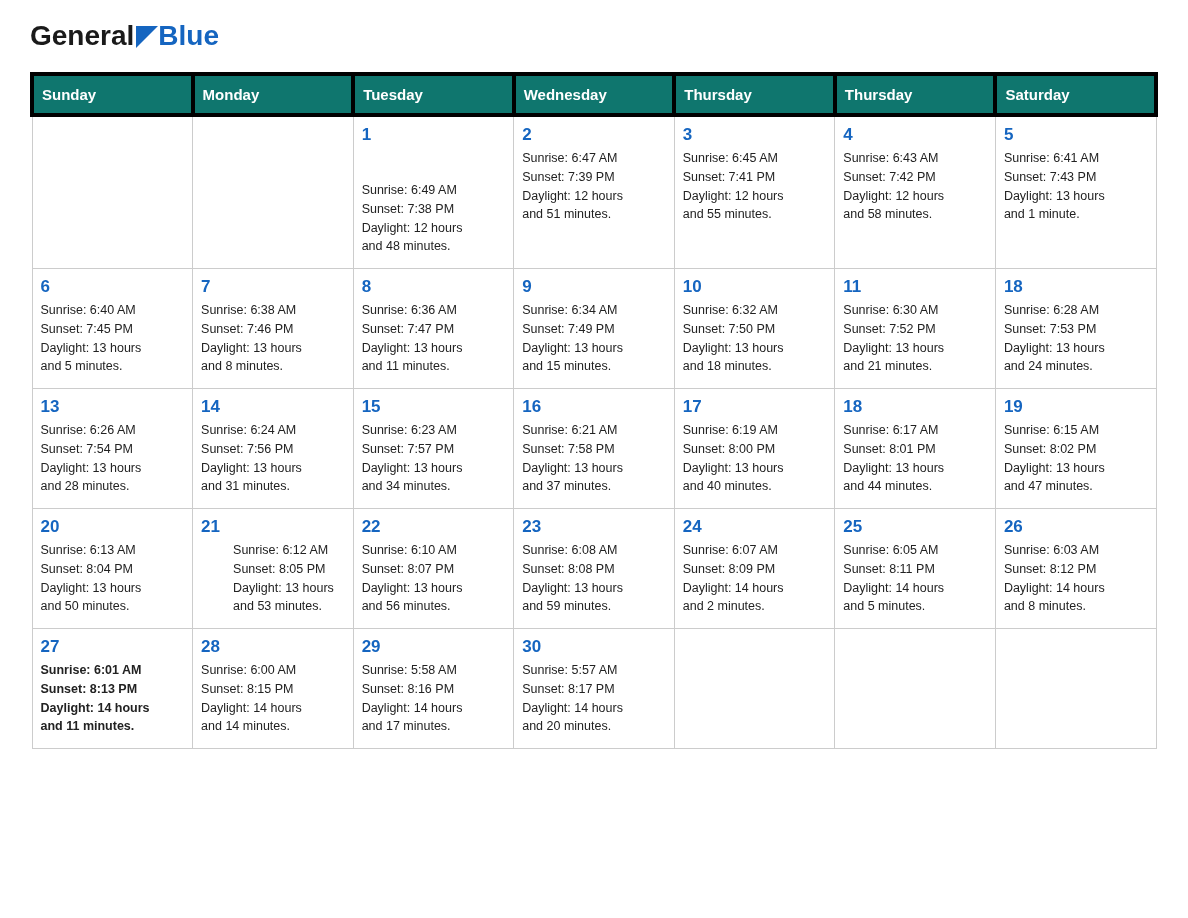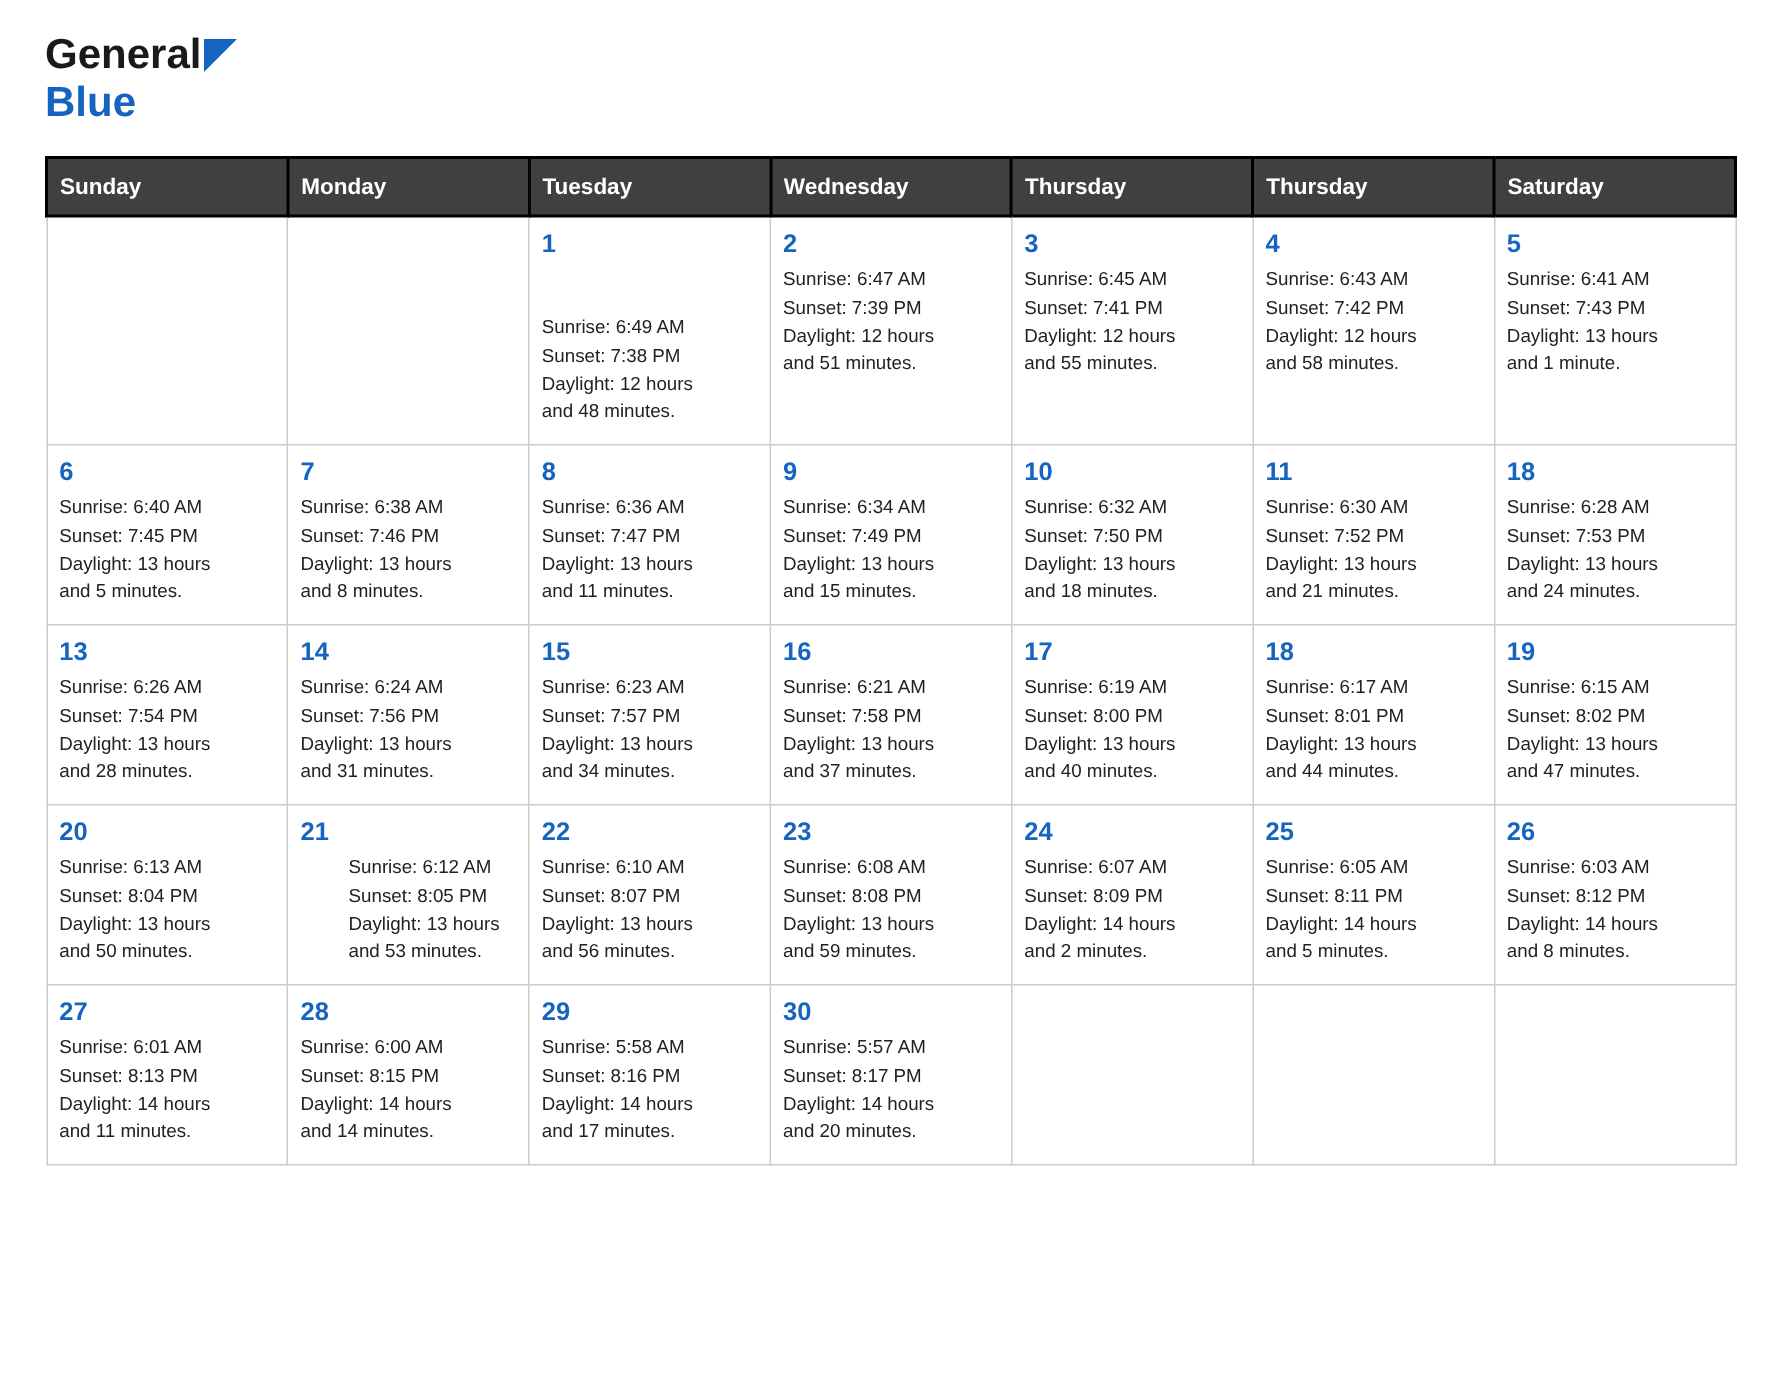--- a/index.html
+++ b/index.html
@@ -21,21 +21,21 @@
       font-weight: bold;
       color: #1a1a1a;
     }
     .logo-text-blue {
       font-size: 28px;
       font-weight: bold;
       color: #1565c0;
     }
     .logo-wrapper {
       display: flex;
-      flex-direction: column;
+      flex-direction: row;
     }
     .logo-line1 {
       display: flex;
       align-items: center;
     }
     .title-section {
       text-align: right;
     }
     .month-title {
       font-size: 52px;
@@ -47,27 +47,27 @@
       font-size: 22px;
       color: #333;
       margin-top: 4px;
     }
     .calendar {
       width: 100%;
       border-collapse: collapse;
       border: 1px solid #aaa;
     }
     .calendar thead tr th {
-      background-color: #404040;
+      background-color: #0f766e;
       color: #fff;
       font-size: 15px;
       font-weight: bold;
       padding: 10px 8px;
       text-align: left;
-      border: 2px solid #000000;
+      border: 4px solid #000000;
     }
     .calendar tbody tr td {
       width: calc(100% / 7);
       vertical-align: top;
       padding: 8px 8px 12px 8px;
       border: 1px solid #ccc;
       font-size: 13px;
       color: #222;
       min-height: 100px;
     }
@@ -308,21 +308,21 @@
           <span class="day-number">26</span>
           <div class="day-info" style="white-space: pre-line;">Sunrise: 6:03 AM
 Sunset: 8:12 PM
 Daylight: 14 hours
 and 8 minutes.</div>
         </td>
       </tr>
       <tr class="week-row">
         <td>
           <span class="day-number">27</span>
-          <div class="day-info" style="white-space: pre-line;">Sunrise: 6:01 AM
+          <div class="day-info" style="white-space: pre-line; font-weight: bold;">Sunrise: 6:01 AM
 Sunset: 8:13 PM
 Daylight: 14 hours
 and 11 minutes.</div>
         </td>
         <td>
           <span class="day-number">28</span>
           <div class="day-info" style="white-space: pre-line;">Sunrise: 6:00 AM
 Sunset: 8:15 PM
 Daylight: 14 hours
 and 14 minutes.</div>

